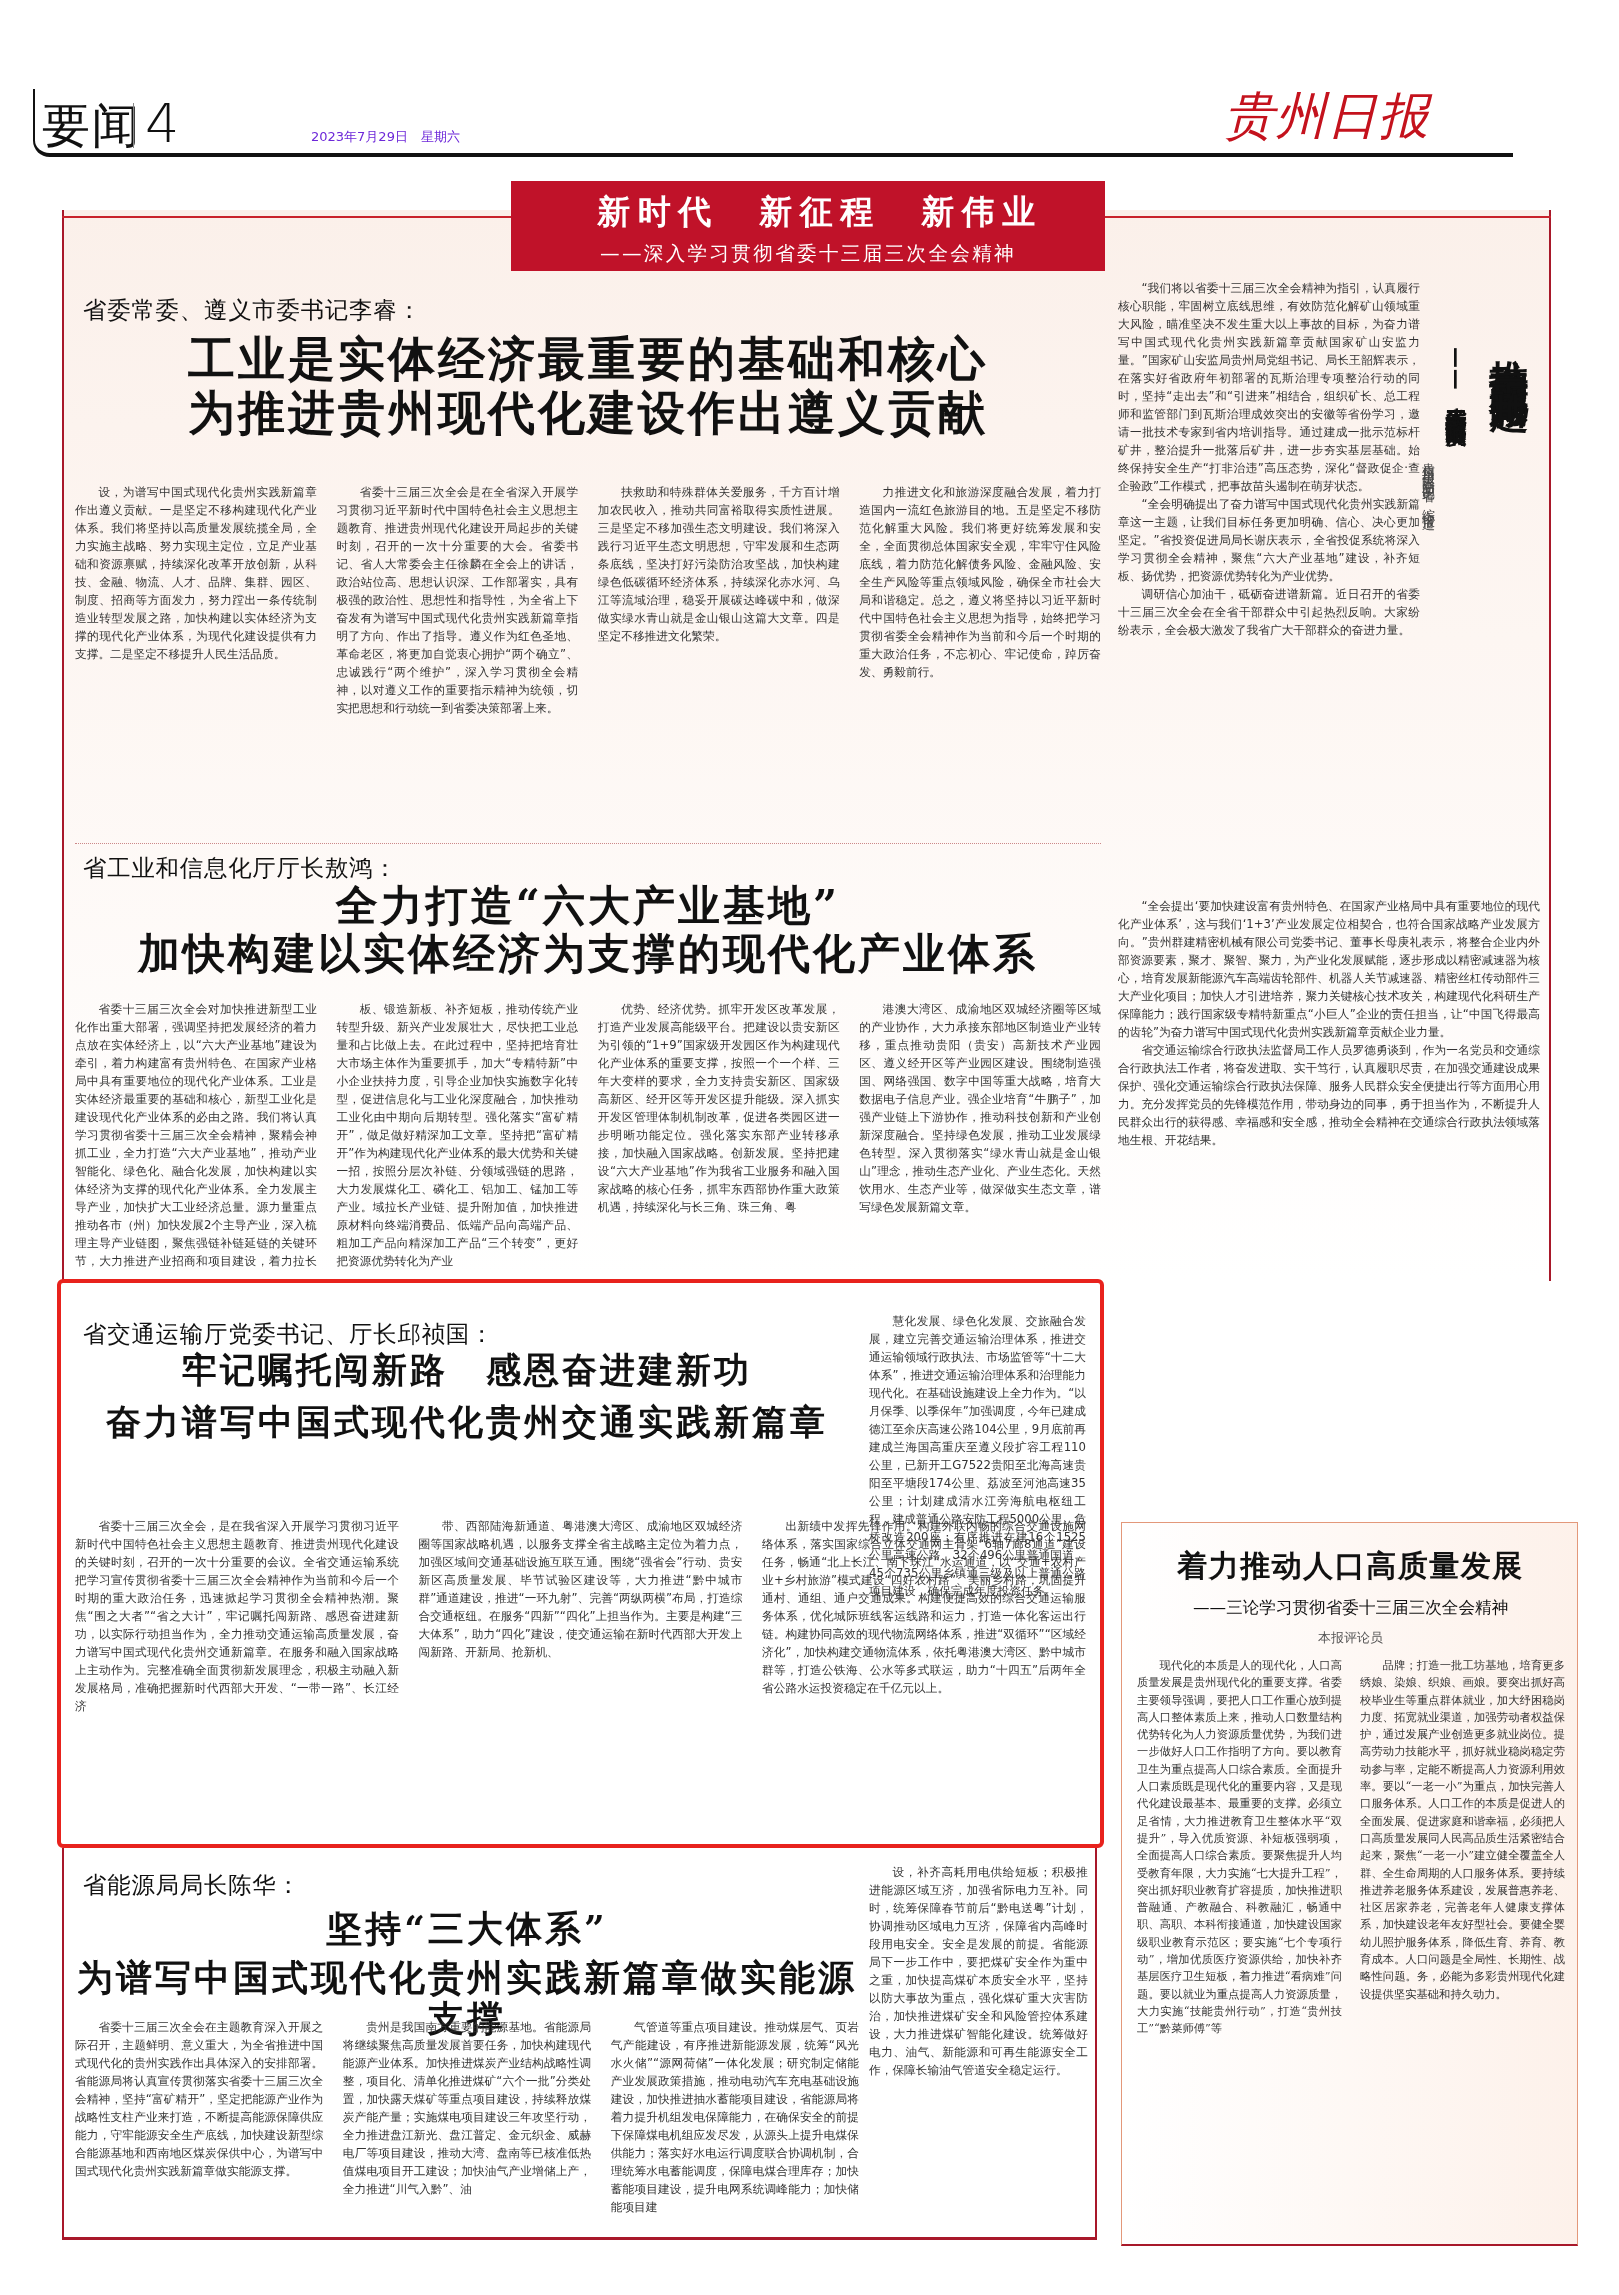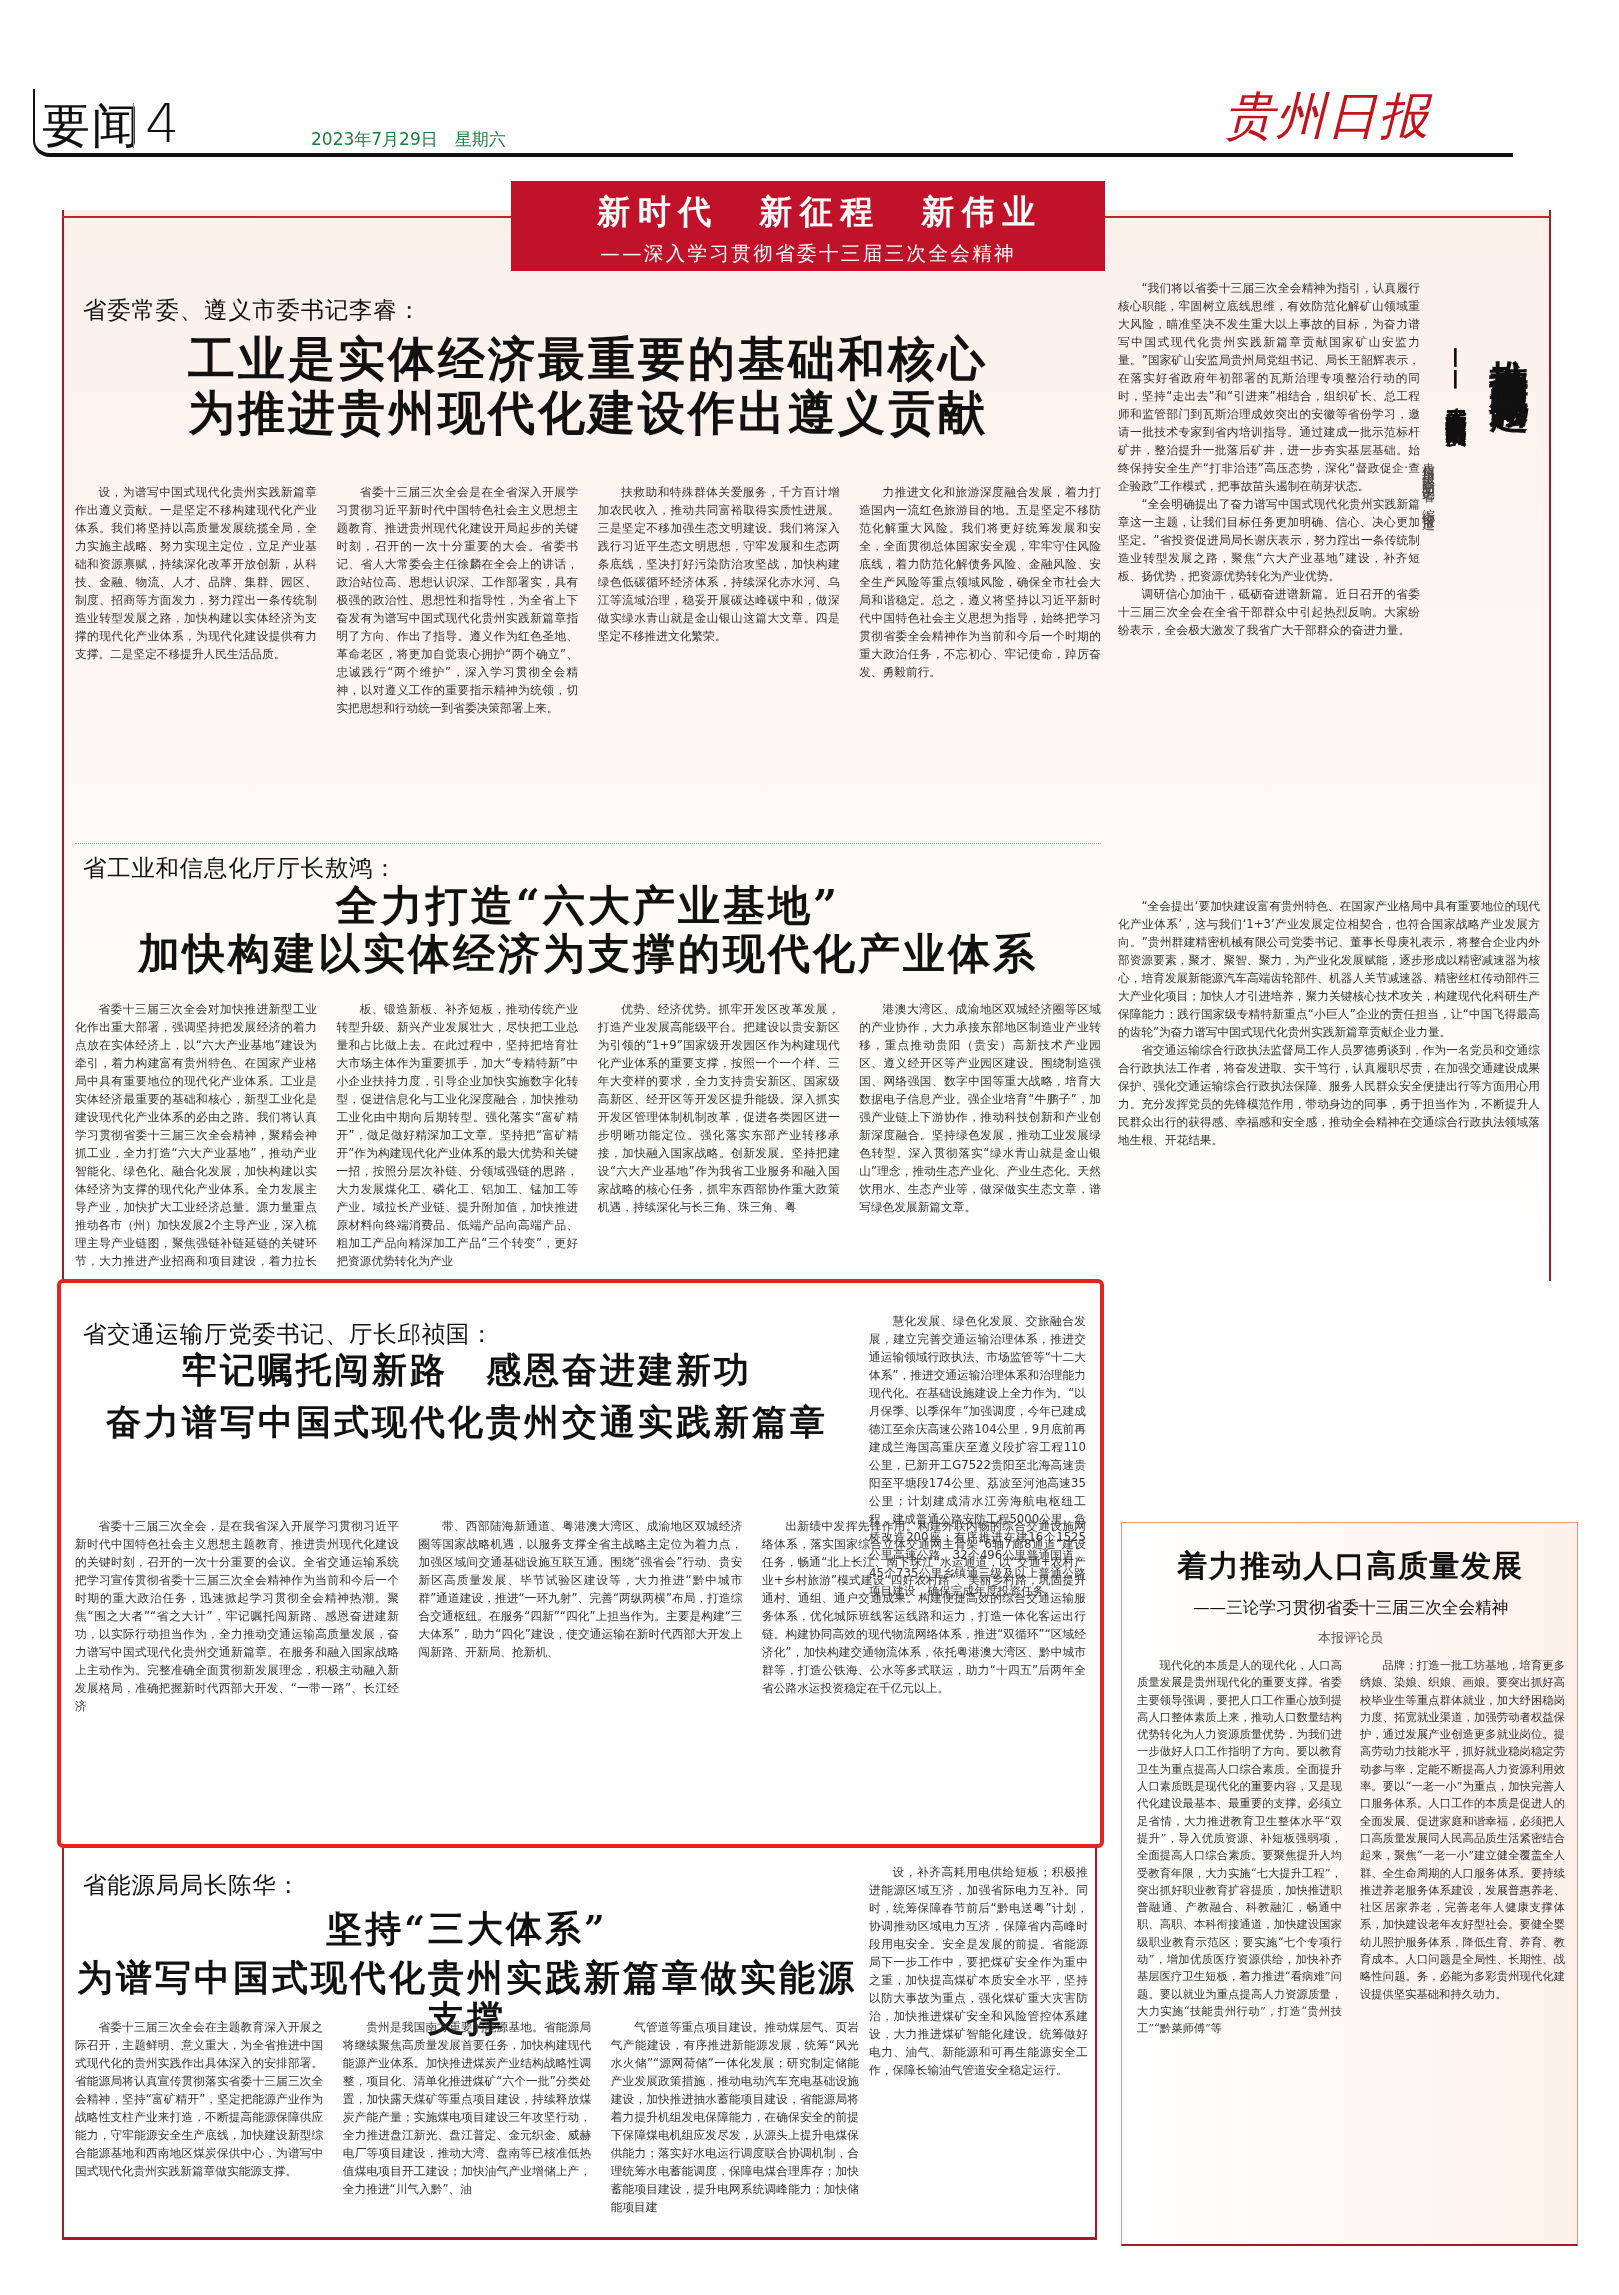--- a/index.html
+++ b/index.html
@@ -6,21 +6,21 @@
   html, body { width: 1620px; height: 2295px; background: #ffffff; overflow: hidden; }
   body { position: relative; font-family: "DejaVu Sans", sans-serif; color: #222; }
 
   
   .masthead { position: absolute; left: 33px; top: 89px; width: 1480px; height: 68px; }
   .mh-curve { position: absolute; left: 0; top: 0; width: 21px; height: 68px; border-left: 2.3px solid #111; border-bottom: 4.5px solid #111; border-bottom-left-radius: 16.6px; }
   .mh-rule { position: absolute; left: 16.6px; right: 0; bottom: 0; height: 4.5px; background: #111; }
   .mh-section { position: absolute; left: 9px; top: 4.5px; font-size: 48px; letter-spacing: 1.5px; color: #111; font-family: "DejaVu Sans", sans-serif; font-weight: 300; }
   .mh-sep { position: absolute; left: 100px; top: 13.6px; width: 0.8px; height: 45px; background: #888; }
   .mh-page { position: absolute; left: 112px; top: 3px; font-size: 54px; font-weight: 300; color: #111; }
-  .mh-date { position: absolute; left: 136px; top: 39px; font-size: 17px; color: #15803d; }
+  .mh-date { position: absolute; left: 136px; top: 39px; font-size: 13px; color: #6d28d9; }
   .mh-logo { position: absolute; right: 83px; top: -6px; font-family: "DejaVu Serif", serif; font-size: 50px; font-style: italic; color: #c4121d; letter-spacing: 1.5px; margin-left: 8px; }
 
   
   .box-main { position: absolute; left: 62px; top: 210px; width: 1489px; height: 1071px; border-left: 2.3px solid #a8182a; border-right: 2.3px solid #a8182a; background: linear-gradient(180deg, #fbf0ea 0%, #fdf6f2 40%, #ffffff 100%); }
   .banner-line { position: absolute; left: 62px; top: 216px; width: 1489px; height: 1.5px; background: #c8232c; }
   .banner { position: absolute; left: 511px; top: 181px; width: 594px; height: 90px; background: #c01229; color: #fff; text-align: center; }
   .banner-title { font-size: 33px; font-weight: bold; letter-spacing: 7.5px; margin-top: 9px; padding-left: 24px; }
   .banner-sub { font-size: 19.6px; letter-spacing: 2.3px; margin-top: 4.5px; }
 
   .kicker { position: absolute; font-size: 23.4px; color: #111; letter-spacing: 0.8px; }
@@ -80,21 +80,21 @@
       <p>扶救助和特殊群体关爱服务，千方百计增加农民收入，推动共同富裕取得实质性进展。三是坚定不移加强生态文明建设。我们将深入践行习近平生态文明思想，守牢发展和生态两条底线，坚决打好污染防治攻坚战，加快构建绿色低碳循环经济体系，持续深化赤水河、乌江等流域治理，稳妥开展碳达峰碳中和，做深做实绿水青山就是金山银山这篇大文章。四是坚定不移推进文化繁荣。</p>
     </div>
   <div class="col">
       <p>力推进文化和旅游深度融合发展，着力打造国内一流红色旅游目的地。五是坚定不移防范化解重大风险。我们将更好统筹发展和安全，全面贯彻总体国家安全观，牢牢守住风险底线，着力防范化解债务风险、金融风险、安全生产风险等重点领域风险，确保全市社会大局和谐稳定。总之，遵义将坚持以习近平新时代中国特色社会主义思想为指导，始终把学习贯彻省委全会精神作为当前和今后一个时期的重大政治任务，不忘初心、牢记使命，踔厉奋发、勇毅前行。</p>
     </div>
 </div>
 <div class="dotted" style="left:75px; top:843px; width:1026px;"></div>
 
 <div class="col" style="position:absolute; left:1118px; top:279px; width:302px; height:468px; font-size:11.7px;">
   <p>“我们将以省委十三届三次全会精神为指引，认真履行核心职能，牢固树立底线思维，有效防范化解矿山领域重大风险，瞄准坚决不发生重大以上事故的目标，为奋力谱写中国式现代化贵州实践新篇章贡献国家矿山安监力量。”国家矿山安监局贵州局党组书记、局长王韶辉表示，在落实好省政府年初部署的瓦斯治理专项整治行动的同时，坚持“走出去”和“引进来”相结合，组织矿长、总工程师和监管部门到瓦斯治理成效突出的安徽等省份学习，邀请一批技术专家到省内培训指导。通过建成一批示范标杆矿井，整治提升一批落后矿井，进一步夯实基层基础。始终保持安全生产“打非治违”高压态势，深化“督政促企·查企验政”工作模式，把事故苗头遏制在萌芽状态。</p>
-  <p>“全会明确提出了奋力谱写中国式现代化贵州实践新篇章这一主题，让我们目标任务更加明确、信心、决心更加坚定。”省投资促进局局长谢庆表示，努力蹚出一条传统制造业转型发展之路，聚焦“六大产业基地”建设，补齐短板、扬优势，把资源优势转化为产业优势。</p>
+  <p>“全会明确提出了奋力谱写中国式现代化贵州实践新篇章这一主题，让我们目标任务更加明确、信心、决心更加坚定。”省投资促进局局长谢庆表示，全省投促系统将深入学习贯彻全会精神，聚焦“六大产业基地”建设，补齐短板、扬优势，把资源优势转化为产业优势。</p>
   <p>调研信心加油干，砥砺奋进谱新篇。近日召开的省委十三届三次全会在全省干部群众中引起热烈反响。大家纷纷表示，全会极大激发了我省广大干部群众的奋进力量。</p>
 </div>
 <div class="vert-title" style="left:1483px; top:329px; font-size:39px; letter-spacing:3px; height:543px;">推动高质量发展实现新跨越</div>
 <div class="vert-sub" style="left:1442px; top:347px; font-size:21px; letter-spacing:0.8px; height:520px;">——省委十三届三次全会在全省干部群众中引起热烈反响</div>
 <div class="vert-byline" style="left:1419px; top:452px; height:226px;">贵州日报天眼新闻记者　综合报道</div>
 <div class="col" style="position:absolute; left:1118px; top:754px; width:294px; height:166px; font-size:11.7px;"></div>
 <div class="col" style="position:absolute; left:1118px; top:897px; width:422px; height:618px; font-size:11.7px;">
   <p>“全会提出‘要加快建设富有贵州特色、在国家产业格局中具有重要地位的现代化产业体系’，这与我们‘1+3’产业发展定位相契合，也符合国家战略产业发展方向。”贵州群建精密机械有限公司党委书记、董事长母庚礼表示，将整合企业内外部资源要素，聚才、聚智、聚力，为产业化发展赋能，逐步形成以精密减速器为核心，培育发展新能源汽车高端齿轮部件、机器人关节减速器、精密丝杠传动部件三大产业化项目；加快人才引进培养，聚力关键核心技术攻关，构建现代化科研生产保障能力；践行国家级专精特新重点“小巨人”企业的责任担当，让“中国飞得最高的齿轮”为奋力谱写中国式现代化贵州实践新篇章贡献企业力量。</p>
   <p>省交通运输综合行政执法监督局工作人员罗德勇谈到，作为一名党员和交通综合行政执法工作者，将奋发进取、实干笃行，认真履职尽责，在加强交通建设成果保护、强化交通运输综合行政执法保障、服务人民群众安全便捷出行等方面用心用力。充分发挥党员的先锋模范作用，带动身边的同事，勇于担当作为，不断提升人民群众出行的获得感、幸福感和安全感，推动全会精神在交通综合行政执法领域落地生根、开花结果。</p>
 </div>

